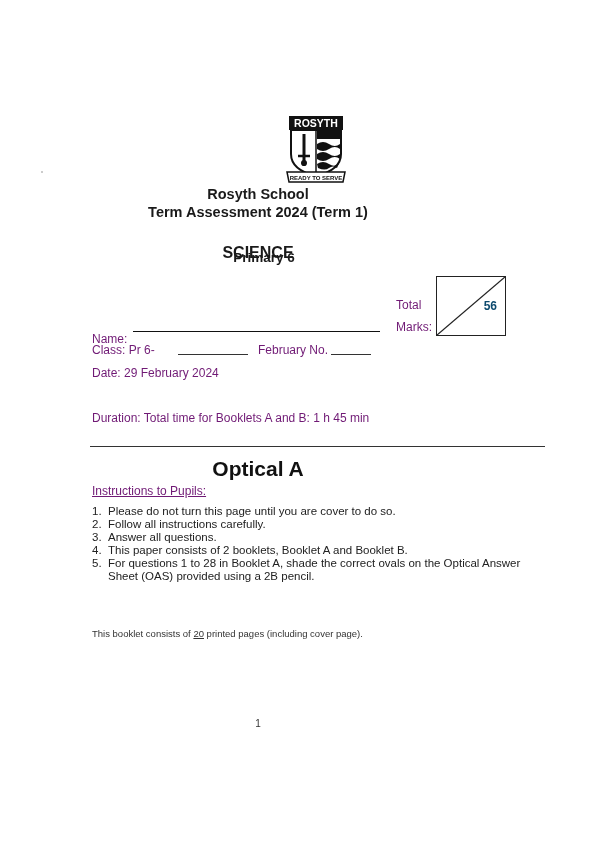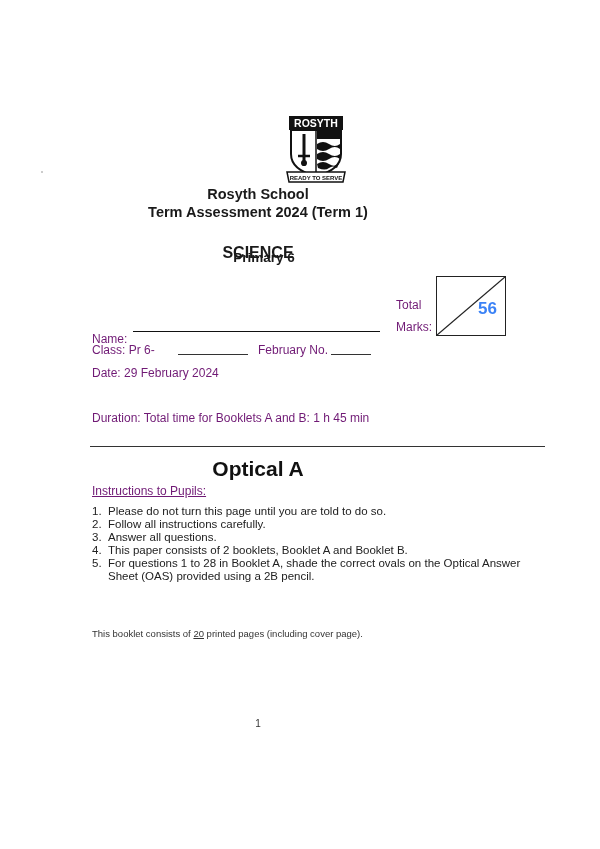--- a/index.html
+++ b/index.html
@@ -18,21 +18,21 @@
     .school { top: 186px; font-size: 14.5px; font-weight: bold; }
     .term { top: 204px; font-size: 14.5px; font-weight: bold; }
     .subject { top: 244px; font-size: 16px; font-weight: bold; }
     .level { top: 250px; font-size: 13.5px; font-weight: bold; padding-left: 6px; }
 
     .lbl { font-size: 12px; color: #701a75; }
     .total-lbl { left: 396px; top: 298px; }
     .marks-lbl { left: 396px; top: 320px; }
     .marks-box { left: 436px; top: 276px; width: 68px; height: 58px; border: 1.5px solid #222; }
     .marks-box svg { position: absolute; left: 0; top: 0; }
-    .marks-val { position: absolute; right: 8px; top: 22px; font-size: 17px; font-weight: bold; color: #3b82f6; }
+    .marks-val { position: absolute; right: 8px; top: 22px; font-size: 12px; font-weight: bold; color: #0c4a6e; }
 
     .name-lbl { left: 92px; top: 332px; }
     .name-line { left: 133px; top: 331px; width: 247px; border-bottom: 1.5px solid #111; }
     .class-lbl { left: 92px; top: 343px; }
     .class-line { left: 178px; top: 354px; width: 70px; border-bottom: 1px solid #333; }
     .reg-lbl { left: 258px; top: 343px; }
     .reg-line { left: 331px; top: 354px; width: 40px; border-bottom: 1px solid #333; }
     .date-lbl { left: 92px; top: 366px; }
     .duration { left: 92px; top: 411px; }
 
@@ -103,21 +103,21 @@
 <div class="abs lbl duration">Duration: Total time for Booklets A and B: 1 h 45 min</div>
 
 <div class="abs divider"></div>
 
 <div class="abs center booklet">Optical A</div>
 <div class="abs lbl instr-head">Instructions to Pupils:</div>
 
 <ol class="abs list">
   <li>
       <span class="num">1.</span>
-      <span class="txt">Please do not turn this page until you are told to do so.</span>
+      <span class="txt">Please do not turn this page until you are cover to do so.</span>
     </li>
   <li>
       <span class="num">2.</span>
       <span class="txt">Follow all instructions carefully.</span>
     </li>
   <li>
       <span class="num">3.</span>
       <span class="txt">Answer all questions.</span>
     </li>
   <li>

